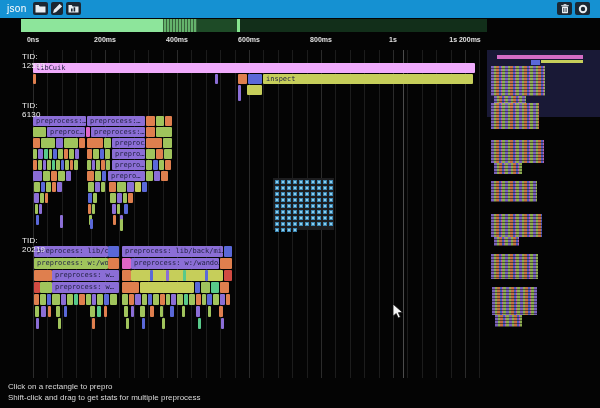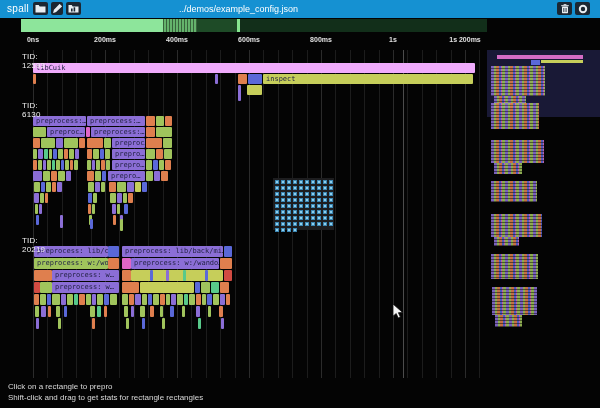--- a/index.html
+++ b/index.html
@@ -33,21 +33,21 @@
   
   .foot{position:absolute;left:8px;font-size:8px;color:#d9d9d9;z-index:5;}
   svg{display:block;}
 </style>
 </head>
 <body>
 
 <div id="app">
 
   <div class="header">
-    <span class="app-title">spall</span>
+    <span class="app-title">json</span>
 
     <div class="hbtn" style="left:33px">
       <span>
         <svg width="11" height="9" viewBox="0 0 11 9">
             <path d="M0.5 1 h3.2 l1 1.4 H10.5 v6 H0.5 z" fill="#e9eef2"></path>
           </svg>
       </span>
     </div>
     <div class="hbtn" style="left:51px;width:12px">
       <span>
@@ -59,21 +59,20 @@
     <div class="hbtn" style="left:66px">
       <span>
         <svg width="11" height="9" viewBox="0 0 11 9">
             <path d="M0.5 1 h3.2 l1 1.4 H10.5 v6 H0.5 z" fill="#e9eef2"></path>
             <rect x="3" y="4.5" width="1.6" height="3" fill="#1b2733"></rect>
             <rect x="5.6" y="3.3" width="1.6" height="4.2" fill="#1b2733"></rect>
           </svg>
       </span>
     </div>
 
-    <span class="file-path">../demos/example_config.json</span>
 
     <div class="hbtn" style="left:557px">
       <span>
         <svg width="8" height="10" viewBox="0 0 8 10">
             <rect x="1" y="2.6" width="6" height="6.6" rx="0.6" fill="#e9eef2"></rect>
             <rect x="0.2" y="1.2" width="7.6" height="1" fill="#e9eef2"></rect>
             <rect x="2.6" y="0.2" width="2.8" height="1" fill="#e9eef2"></rect>
             <rect x="2.4" y="4" width="0.9" height="4" fill="#1b2733"></rect>
             <rect x="4.6" y="4" width="0.9" height="4" fill="#1b2733"></rect>
           </svg>
@@ -444,20 +443,20 @@
       <div class="mini" style="left: 494px; top: 163px; width: 28px; height: 11px;"></div>
       <div class="mini" style="left: 491px; top: 181px; width: 46px; height: 21px;"></div>
       <div class="mini" style="left: 491px; top: 214px; width: 51px; height: 23px;"></div>
       <div class="mini" style="left: 494px; top: 237px; width: 25px; height: 9px;"></div>
       <div class="mini" style="left: 491px; top: 254px; width: 47px; height: 25px;"></div>
       <div class="mini" style="left: 492px; top: 287px; width: 45px; height: 28px;"></div>
       <div class="mini" style="left: 495px; top: 315px; width: 27px; height: 12px;"></div>
     </div>
 
   <div class="foot" style="top:382px">Click on a rectangle to prepro</div>
-  <div class="foot" style="top:393px">Shift-click and drag to get stats for rectangle rectangles</div>
+  <div class="foot" style="top:393px">Shift-click and drag to get stats for multiple preprocess</div>
 
   <div id="cursor" style="position: absolute; z-index: 10; left: 392px; top: 304px;">
     <svg width="12" height="16" viewBox="0 0 12 16">
         <path d="M1 0 L1 12.2 L4.2 9.6 L6.2 14 L8.4 13 L6.4 8.7 L10.6 8.4 Z" fill="#f5f5f5" stroke="#111" stroke-width="0.8"></path>
       </svg>
   </div>
 </div>
 
 </body></html>

